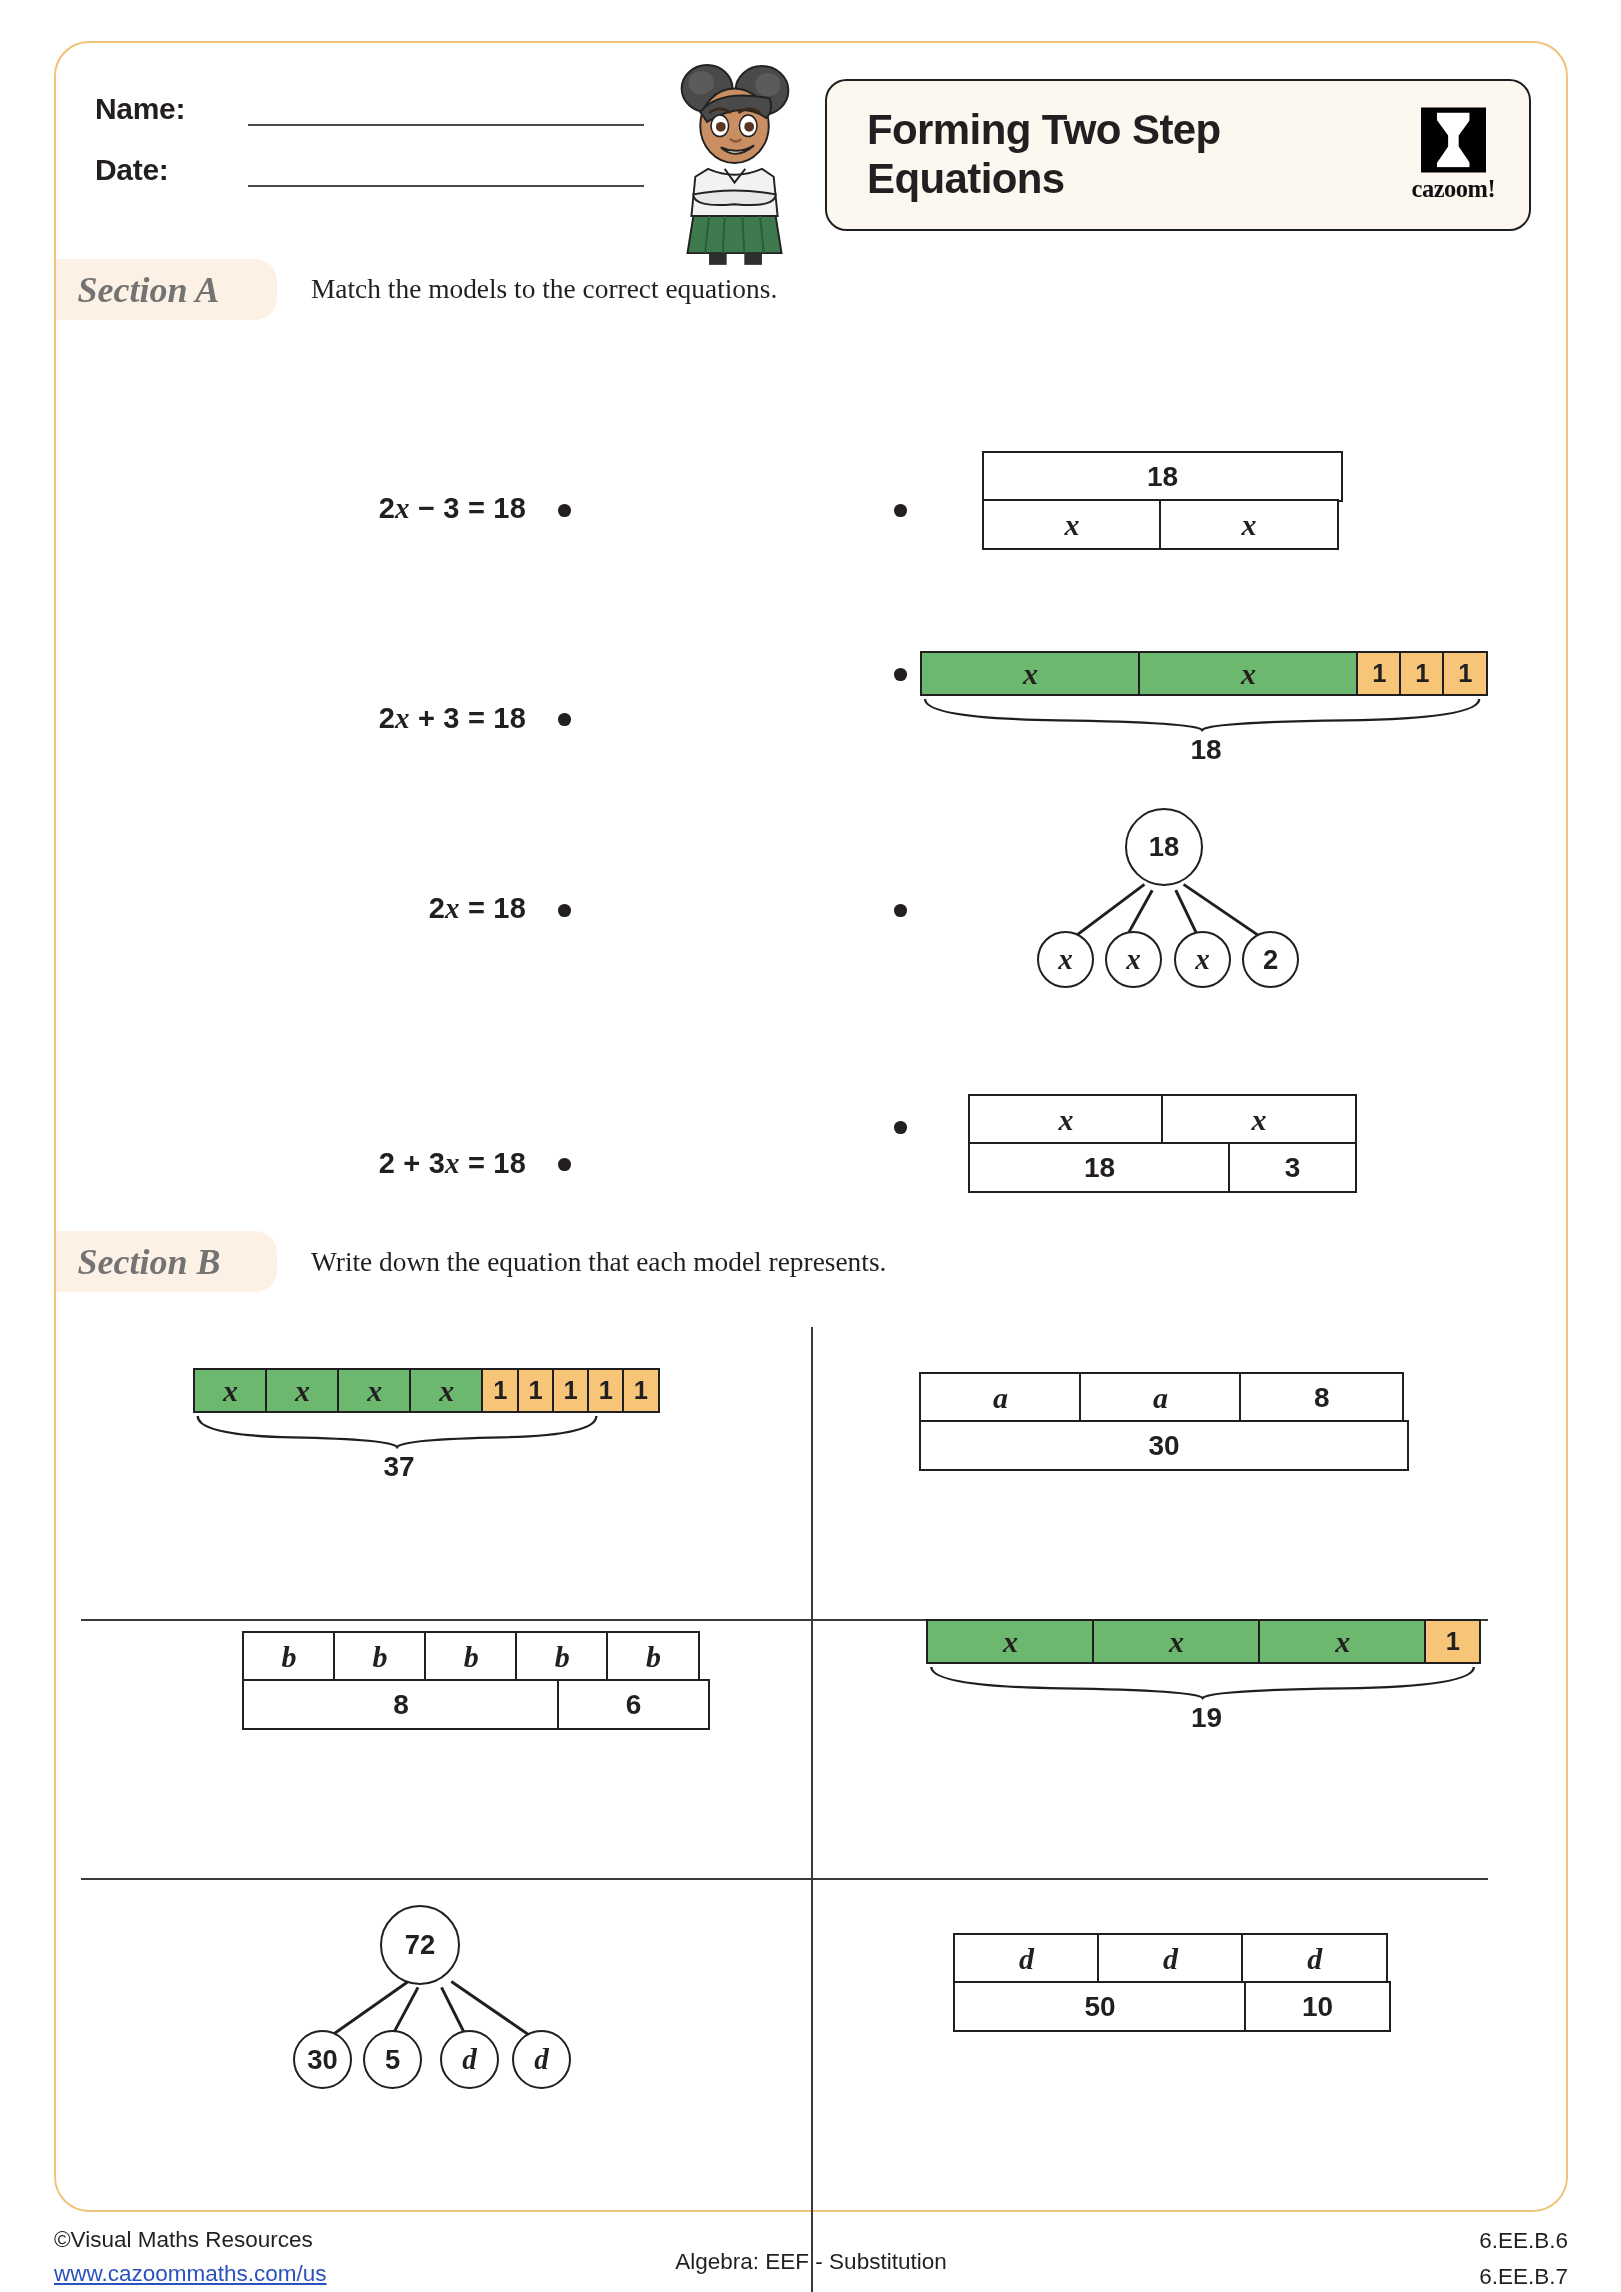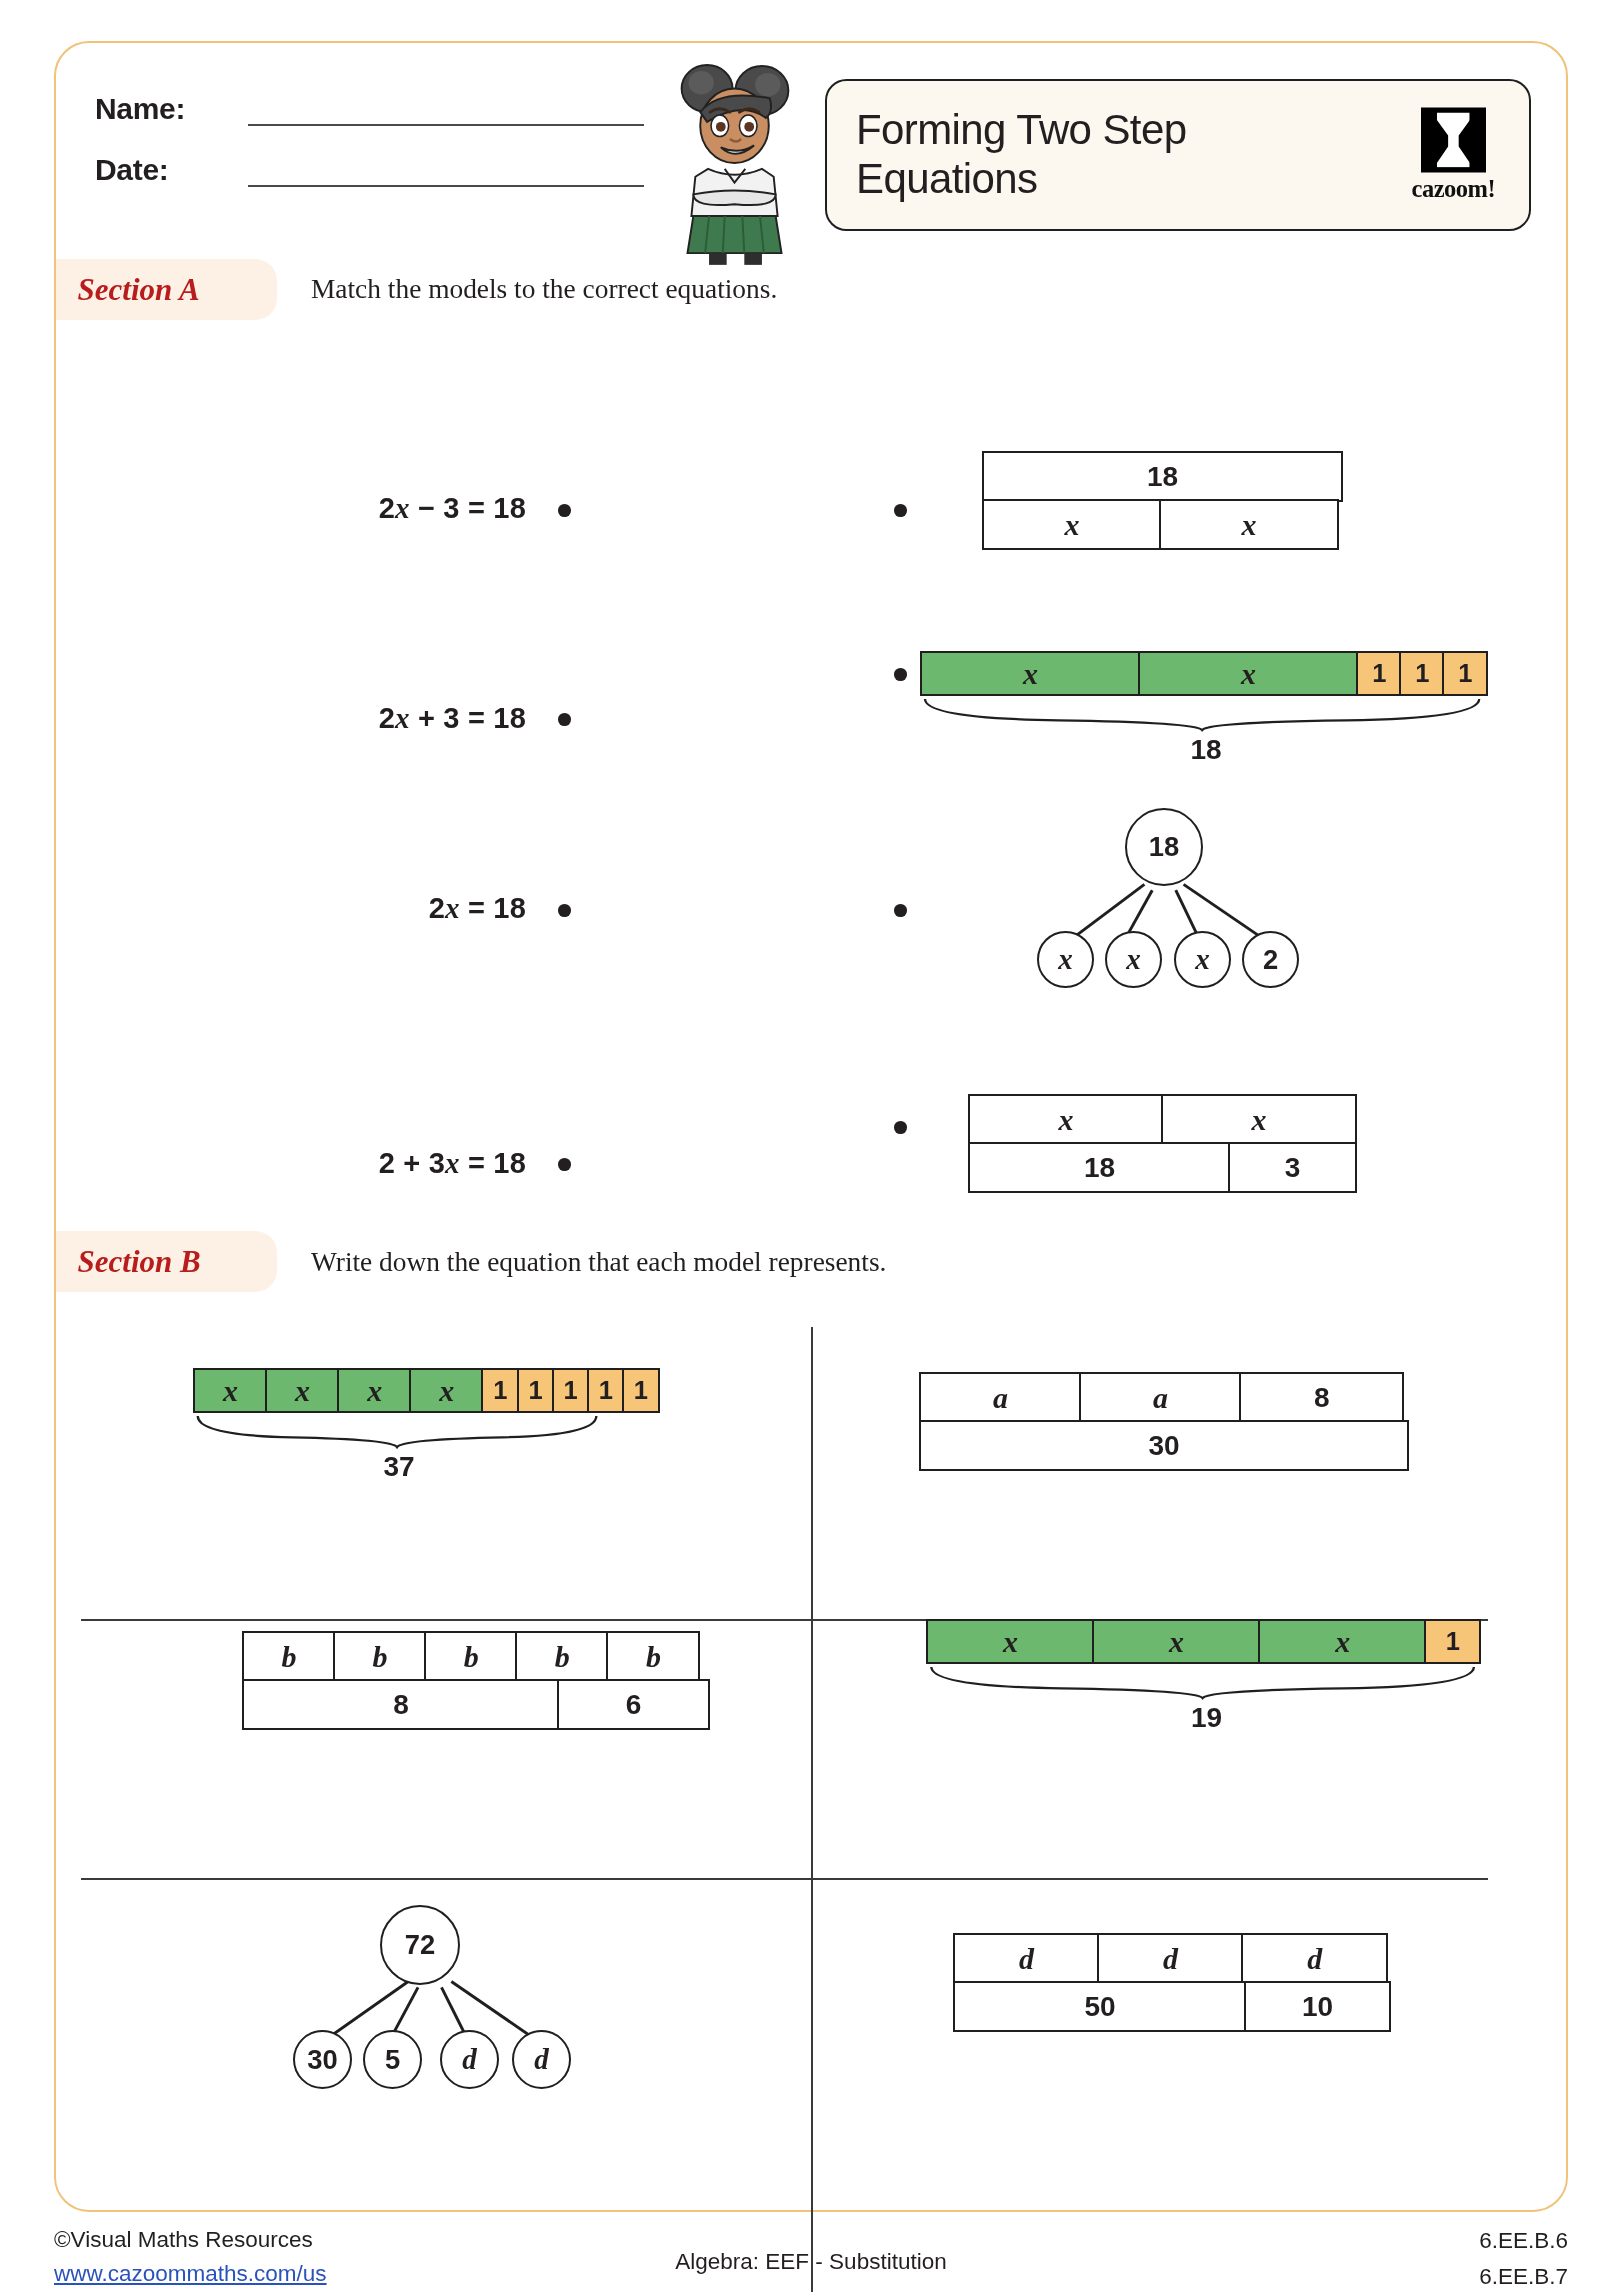--- a/index.html
+++ b/index.html
@@ -40,23 +40,23 @@
   
   .title-box {
     position: absolute; left: 769px; top: 36px;
     width: 706px; height: 152px;
     background: #fdf8ef;
     border: 2.9px solid #1f1f1f;
     border-radius: 21.6px;
     display: flex; align-items: center;
   }
   .title-text {
-    font-size: 42px; font-weight: normal; color: #231f20;
+    font-size: 42px; font-weight: bold; color: #231f20;
     line-height: 1.16; letter-spacing: -0.6px;
-    padding-left: 29px; width: 549px;
+    padding-left: 40px; width: 549px;
     white-space: pre-line;
   }
   .logo-wrap {
     position: absolute; right: 21.6px; top: 50%; transform: translateY(-50%);
     width: 108px; text-align: center;
   }
   .logo-mark {
     width: 65px; height: 65px; background: #000; margin: 0 auto;
     position: relative; overflow: hidden;
   }
@@ -75,21 +75,21 @@
   .sec-banner {
     position: absolute;
     background: #fdf1e6;
     border-radius: 0 21.6px 21.6px 0;
     height: 61px;
     display: flex; align-items: center;
   }
   .sec-title {
     font-family: "Liberation Serif", serif;
     font-weight: bold; font-style: italic;
-    font-size: 31px; color: #b91c1c;
+    font-size: 36px; color: #737373;
     padding-left: 21.6px;
   }
   .sec-instr {
     position: absolute;
     font-family: "Liberation Serif", serif;
     font-size: 27.4px; color: #231f20;
   }
 
   
   .eq {

